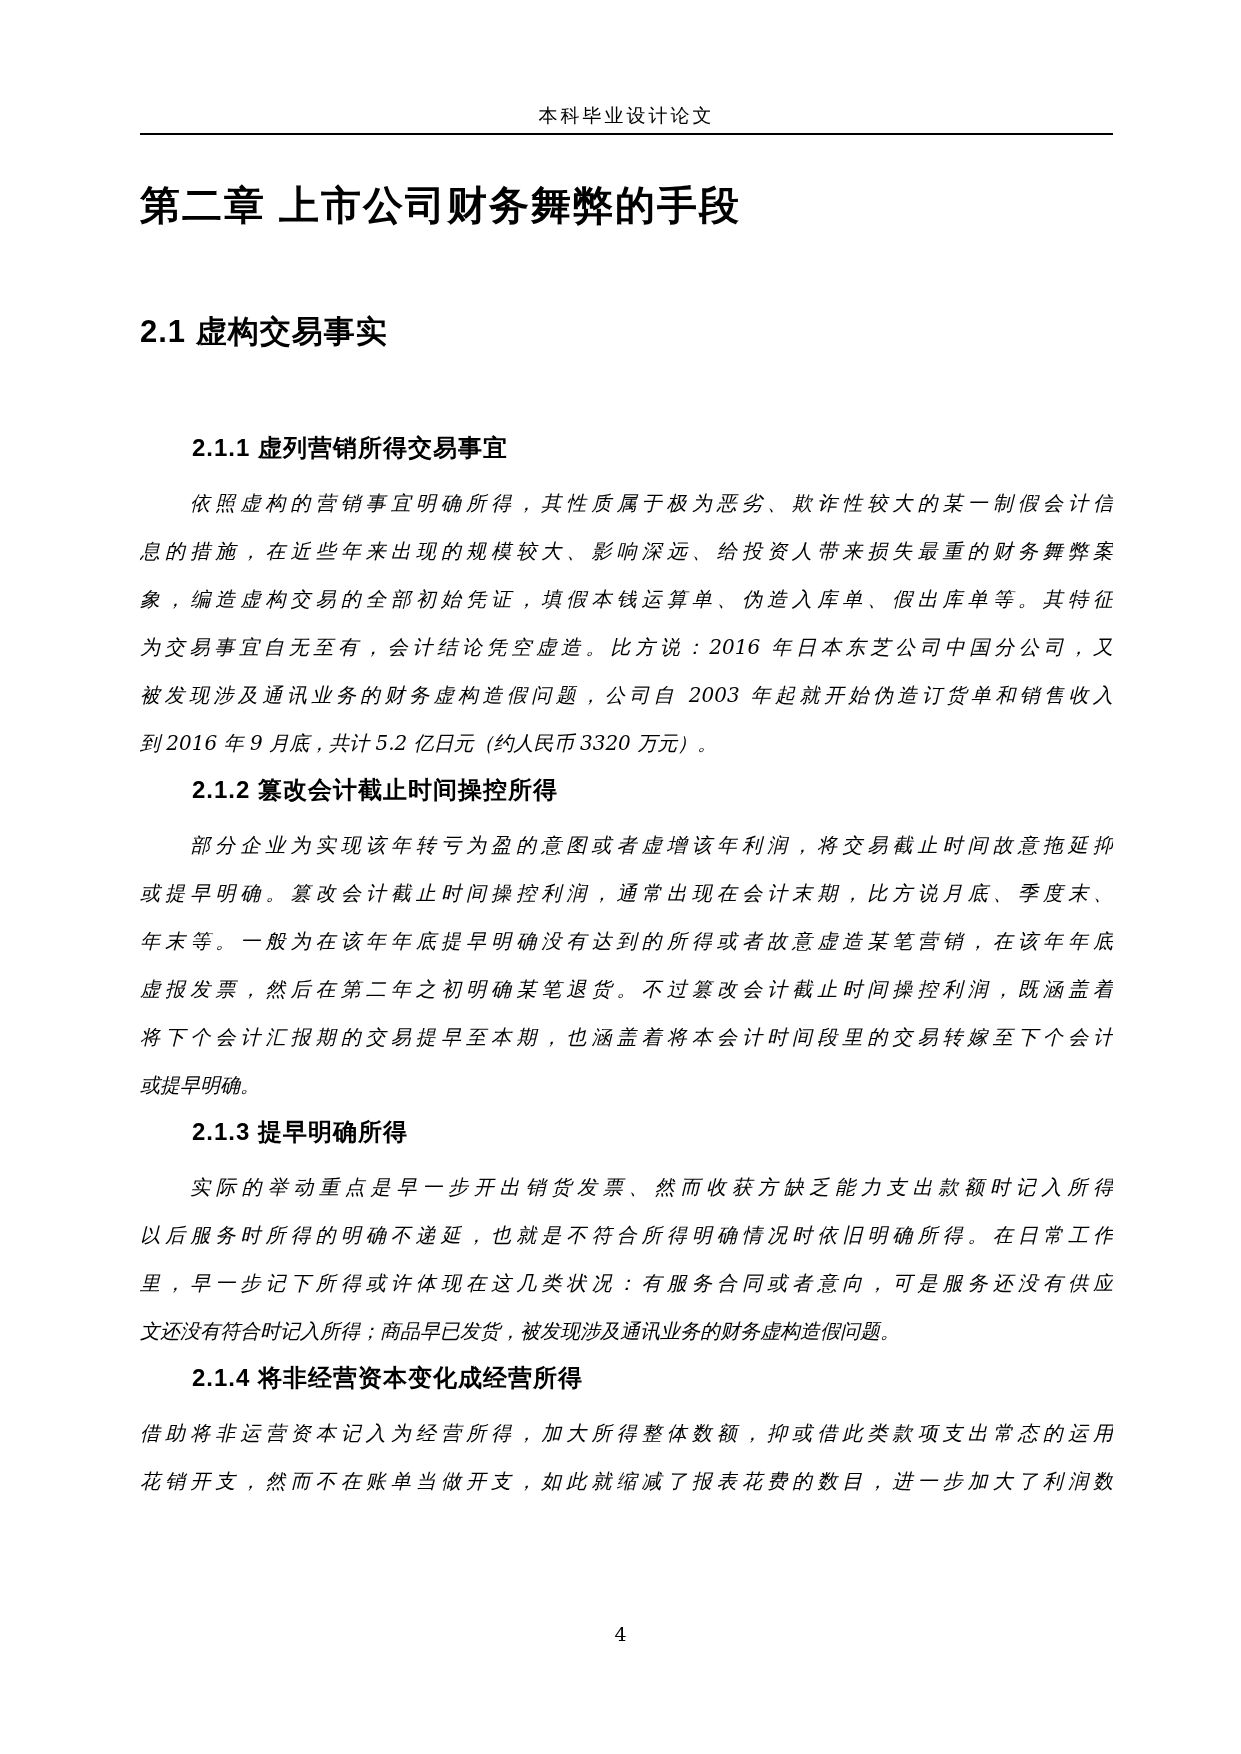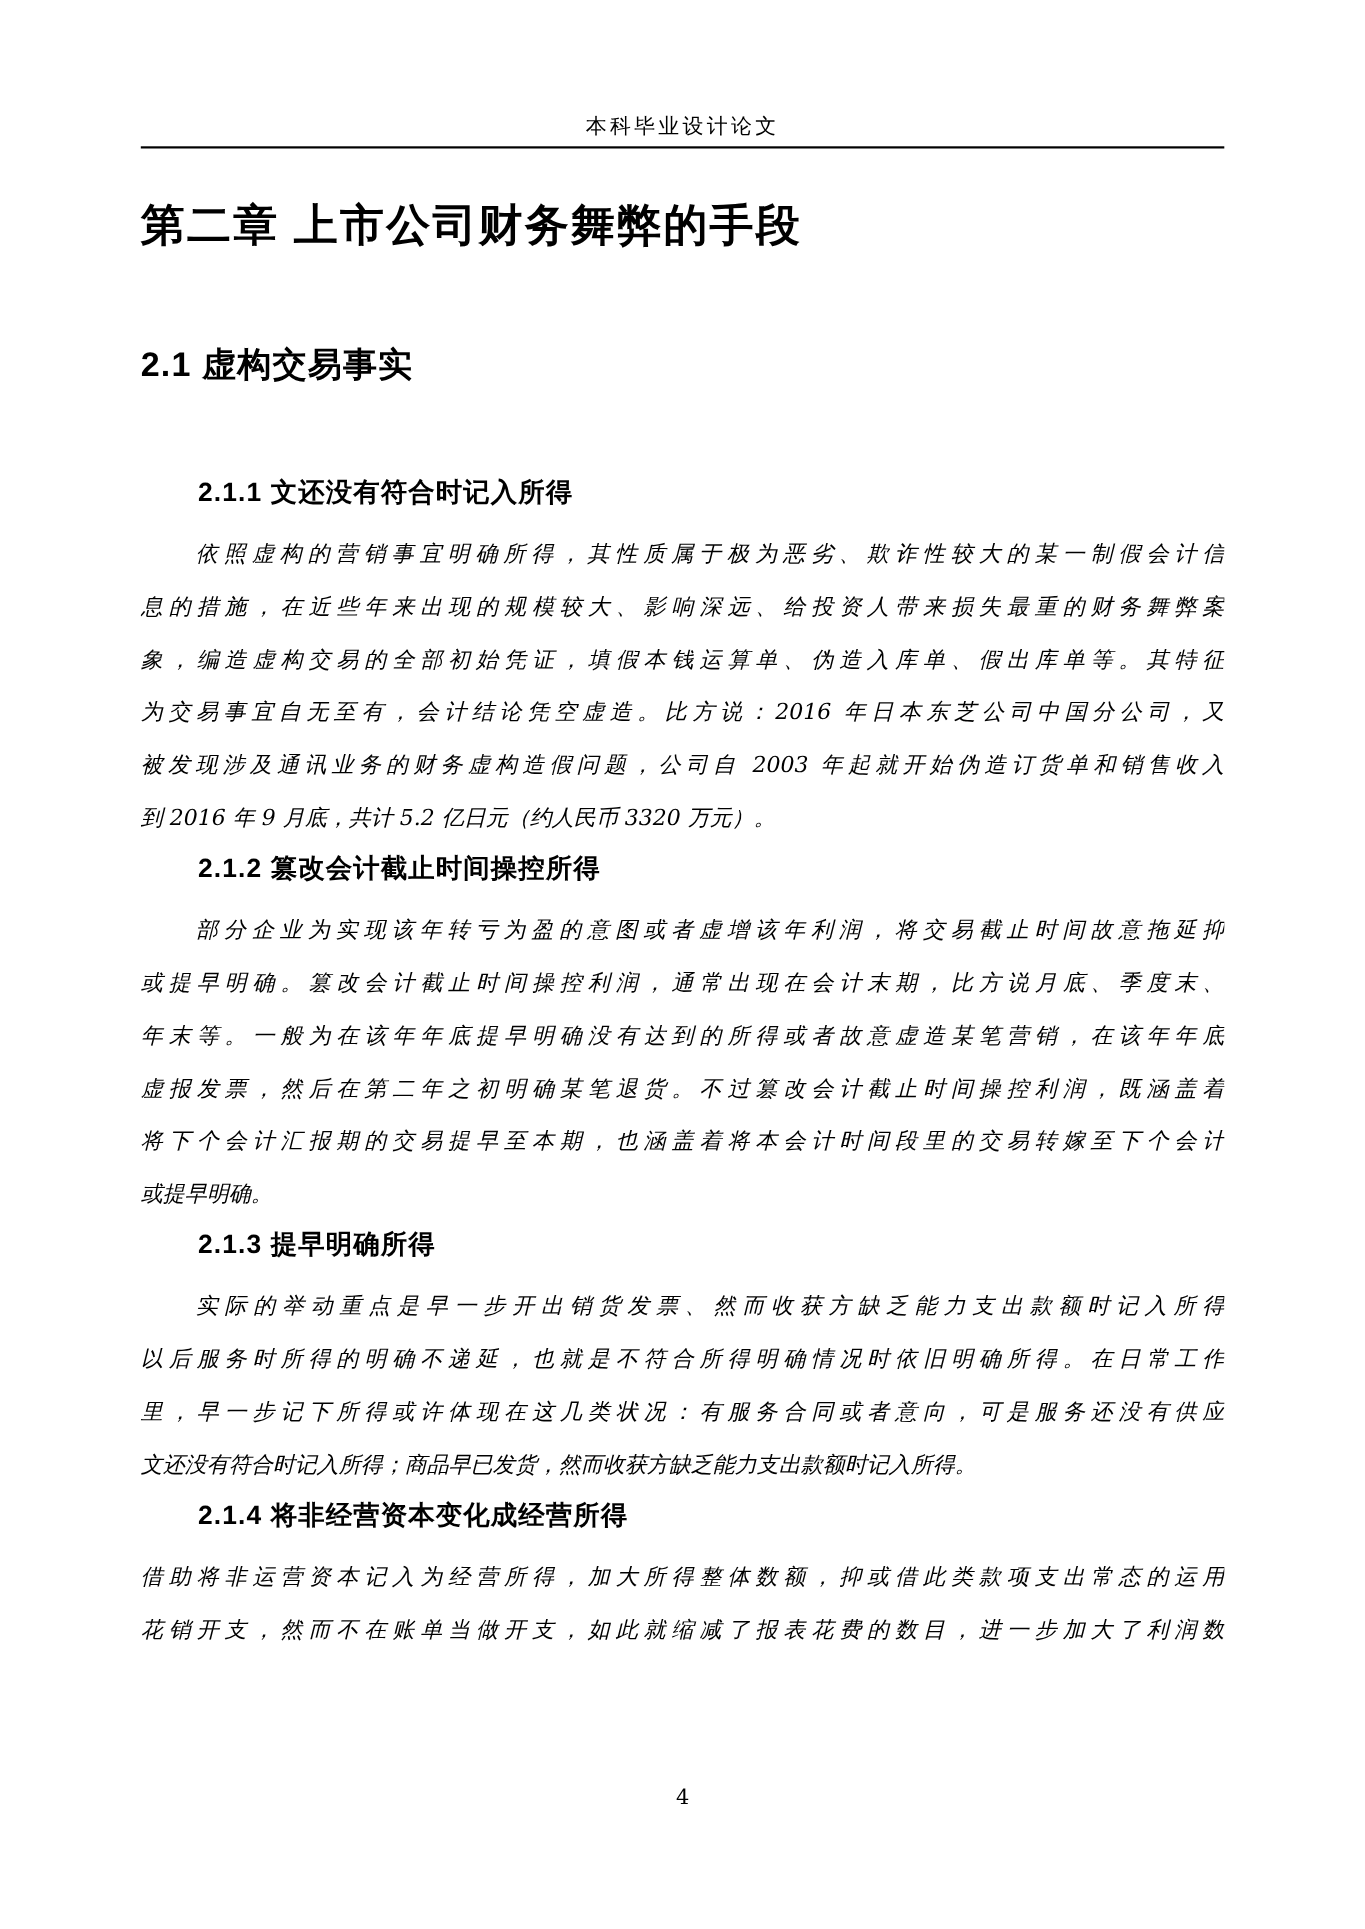--- a/index.html
+++ b/index.html
@@ -10,20 +10,21 @@
   .page {
     position: relative;
     width: 1241px;
     height: 1754px;
     background: #ffffff;
     color: #000000;
     overflow: hidden;
   }
   .content {
     padding: 0 128px;
+    margin-left: 12px;
   }
   
   .doc-header {
     padding-top: 102px;
     padding-bottom: 5px;
     border-bottom: 2px solid #000000;
     text-align: center;
     font-family: "DejaVu Serif", "Liberation Serif", serif;
     font-size: 19px;
     line-height: 26px;
@@ -101,21 +102,21 @@
 
     <div class="doc-header">
       <span>本科毕业设计论文</span>
     </div>
 
     <h1 class="chapter-title">第二章 上市公司财务舞弊的手段</h1>
 
     <h2 class="section-heading">2.1 虚构交易事实</h2>
 
     <div id="subsections">
-        <h3 class="subsection-heading">2.1.1 文还没有符合时记入所得</h3>
+        <h3 class="subsection-heading">2.1.1 虚列营销所得交易事宜</h3>
         <div class="para">
           <div class="line indent">依照虚构的营销事宜明确所得，其性质属于极为恶劣、欺诈性较大的某一制假会计信</div>
           <div class="line">息的措施，在近些年来出现的规模较大、影响深远、给投资人带来损失最重的财务舞弊案</div>
           <div class="line">象，编造虚构交易的全部初始凭证，填假本钱运算单、伪造入库单、假出库单等。其特征</div>
           <div class="line">为交易事宜自无至有，会计结论凭空虚造。比方说：2016 年日本东芝公司中国分公司，又</div>
           <div class="line">被发现涉及通讯业务的财务虚构造假问题，公司自 2003 年起就开始伪造订货单和销售收入</div>
           <div class="line final">到 2016 年 9 月底，共计 5.2 亿日元（约人民币 3320 万元）。</div>
         </div>
         <h3 class="subsection-heading">2.1.2 篡改会计截止时间操控所得</h3>
         <div class="para">
@@ -124,21 +125,21 @@
           <div class="line">年末等。一般为在该年年底提早明确没有达到的所得或者故意虚造某笔营销，在该年年底</div>
           <div class="line">虚报发票，然后在第二年之初明确某笔退货。不过篡改会计截止时间操控利润，既涵盖着</div>
           <div class="line">将下个会计汇报期的交易提早至本期，也涵盖着将本会计时间段里的交易转嫁至下个会计</div>
           <div class="line final">或提早明确。</div>
         </div>
         <h3 class="subsection-heading">2.1.3 提早明确所得</h3>
         <div class="para">
           <div class="line indent">实际的举动重点是早一步开出销货发票、然而收获方缺乏能力支出款额时记入所得</div>
           <div class="line">以后服务时所得的明确不递延，也就是不符合所得明确情况时依旧明确所得。在日常工作</div>
           <div class="line">里，早一步记下所得或许体现在这几类状况：有服务合同或者意向，可是服务还没有供应</div>
-          <div class="line final">文还没有符合时记入所得；商品早已发货，然而收获方缺乏能力支出款额时记入所得。</div>
+          <div class="line final">文还没有符合时记入所得；商品早已发货，被发现涉及通讯业务的财务虚构造假问题。</div>
         </div>
         <h3 class="subsection-heading">2.1.4 将非经营资本变化成经营所得</h3>
         <div class="para">
           <div class="line">借助将非运营资本记入为经营所得，加大所得整体数额，抑或借此类款项支出常态的运用</div>
           <div class="line">花销开支，然而不在账单当做开支，如此就缩减了报表花费的数目，进一步加大了利润数</div>
         </div>
       </div>
 
   </div>
 

